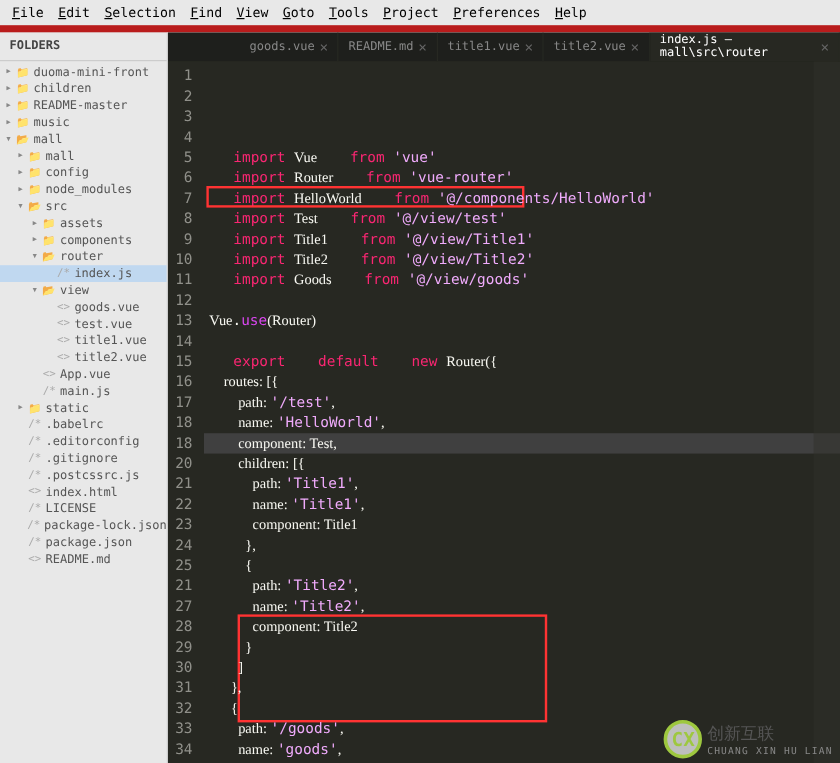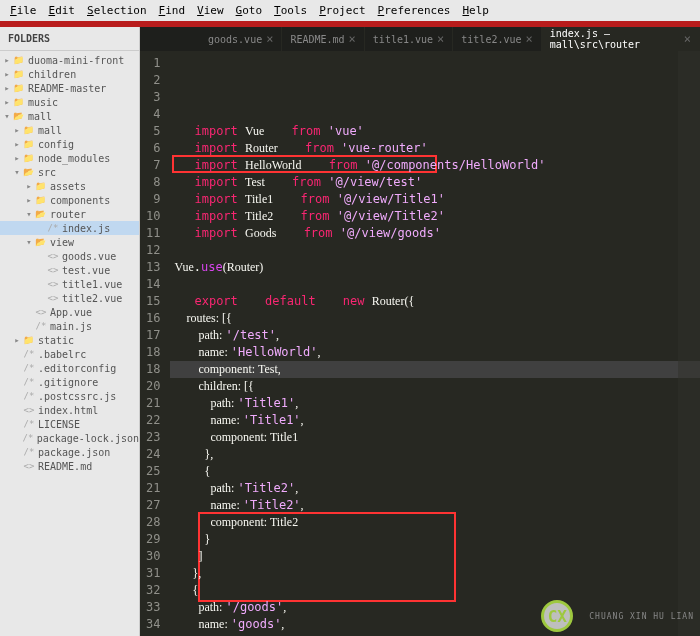--- a/index.html
+++ b/index.html
@@ -30,21 +30,21 @@
 .code { flex: 1; padding: 4px 0; font-size: 12px; line-height: 17px; color: #f8f8f2; position: relative; white-space: pre; }
 .line { height: 17px; padding-left: 4px; position: relative; }
 .line.hl { background: #404040; }
 .op { color: #f92672; margin-left: 20px; }
 .str { color: #f0abfc; }
 .fn { color: #d946ef; }
 .ident { color: #f8f8f2; font-family: Liberation Serif, serif; }
 .redbox1 { position: absolute; border: 2px solid #ff3333; left: 2px; top: 104px; width: 265px; height: 18px; pointer-events: none; }
 .redbox2 { position: absolute; border: 2px solid #ff3333; left: 28px; top: 461px; width: 258px; height: 90px; pointer-events: none; }
 .minimap { position: absolute; right: 0; top: 0; width: 22px; height: 100%; background: #2f3029; opacity: 0.5; }
-.watermark { position: absolute; right: 6px; bottom: 4px; display: flex; align-items: center; gap: 16px; font-family: Arial,sans-serif; }
+.watermark { position: absolute; right: 6px; bottom: 4px; display: flex; align-items: center; gap: 4px; font-family: Arial,sans-serif; }
 .watermark .logo { width: 32px; height: 32px; border: 3px solid #9ec83f; border-radius: 50%; display: flex; align-items: center; justify-content: center; color: #9ec83f; font-weight: bold; font-size: 16px; background: rgba(255,255,255,0.7); }
 .watermark .txt { font-size: 14px; color: #555; }
 .watermark .sub { font-size: 8px; color: #888; letter-spacing: 1px; }
 </style>
 </head>
 <body>
 
 <div class="menubar" id="menubar">
     <span class="menubar-item"><span class="underline">F</span>ile</span>
     <span class="menubar-item"><span class="underline">E</span>dit</span>
@@ -278,17 +278,18 @@
         </div>
       <div class="code" id="code">
         <div class="redbox1"></div>
         <div class="redbox2"></div>
       <div class="line"><span class="op">import</span><span> </span><span class="ident">Vue</span><span> </span><span class="op">from</span><span> </span><span class="str">'vue'</span></div><div class="line"><span class="op">import</span><span> </span><span class="ident">Router</span><span> </span><span class="op">from</span><span> </span><span class="str">'vue-router'</span></div><div class="line"><span class="op">import</span><span> </span><span class="ident">HelloWorld</span><span> </span><span class="op">from</span><span> </span><span class="str">'@/components/HelloWorld'</span></div><div class="line"><span class="op">import</span><span> </span><span class="ident">Test</span><span> </span><span class="op">from</span><span> </span><span class="str">'@/view/test'</span></div><div class="line"><span class="op">import</span><span> </span><span class="ident">Title1</span><span> </span><span class="op">from</span><span> </span><span class="str">'@/view/Title1'</span></div><div class="line"><span class="op">import</span><span> </span><span class="ident">Title2</span><span> </span><span class="op">from</span><span> </span><span class="str">'@/view/Title2'</span></div><div class="line"><span class="op">import</span><span> </span><span class="ident">Goods</span><span> </span><span class="op">from</span><span> </span><span class="str">'@/view/goods'</span></div><div class="line"></div><div class="line"><span class="ident">Vue</span><span class=".">.</span><span class="fn">use</span><span class="ident">(Router)</span></div><div class="line"></div><div class="line"><span class="op">export</span><span> </span><span class="op">default</span><span> </span><span class="op">new</span><span> </span><span class="ident">Router({</span></div><div class="line"><span class="ident">    routes: [{</span></div><div class="line"><span class="ident">        path: </span><span class="str">'/test'</span><span class="ident">,</span></div><div class="line"><span class="ident">        name: </span><span class="str">'HelloWorld'</span><span class="ident">,</span></div><div class="line hl"><span class="ident">        component: Test,</span></div><div class="line"><span class="ident">        children: [{</span></div><div class="line"><span class="ident">            path: </span><span class="str">'Title1'</span><span class="ident">,</span></div><div class="line"><span class="ident">            name: </span><span class="str">'Title1'</span><span class="ident">,</span></div><div class="line"><span class="ident">            component: Title1</span></div><div class="line"><span class="ident">          },</span></div><div class="line"><span class="ident">          {</span></div><div class="line"><span class="ident">            path: </span><span class="str">'Title2'</span><span class="ident">,</span></div><div class="line"><span class="ident">            name: </span><span class="str">'Title2'</span><span class="ident">,</span></div><div class="line"><span class="ident">            component: Title2</span></div><div class="line"><span class="ident">          }</span></div><div class="line"><span class="ident">        ]</span></div><div class="line"><span class="ident">      },</span></div><div class="line"><span class="ident">      {</span></div><div class="line"><span class="ident">        path: </span><span class="str">'/goods'</span><span class="ident">,</span></div><div class="line"><span class="ident">        name: </span><span class="str">'goods'</span><span class="ident">,</span></div><div class="line"><span class="ident">        component: Goods</span></div></div>
       <div class="minimap"></div>
     </div>
     <div class="watermark">
       <div class="logo">CX</div>
       <div>
+        <div class="txt">创新互联</div>
         <div class="sub">CHUANG XIN HU LIAN</div>
       </div>
     </div>
   </div>
 </div>
 
 </body></html>

